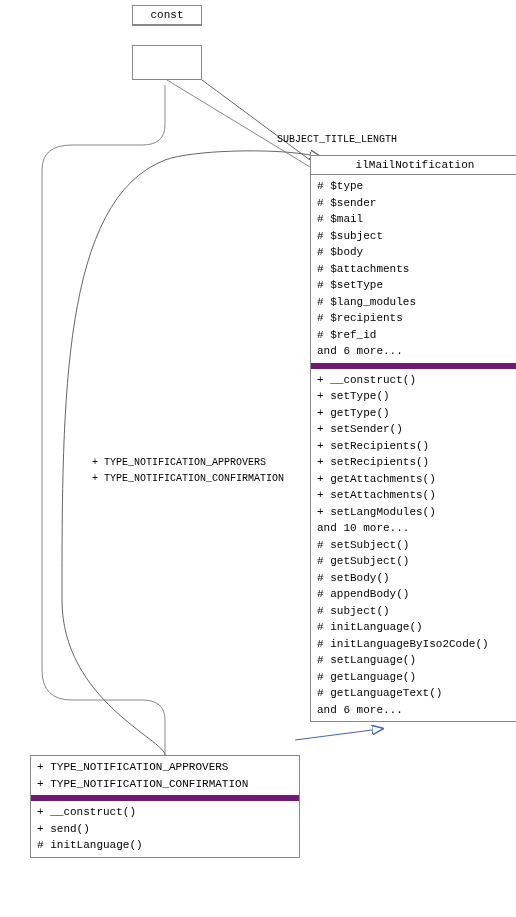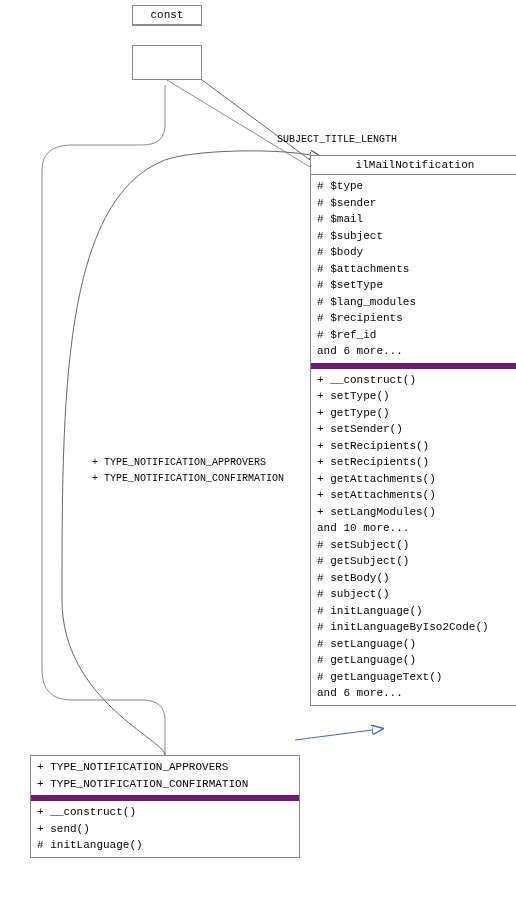--- a/index.html
+++ b/index.html
@@ -168,20 +168,21 @@
         <span class="line">+ setSender()</span>
         <span class="line">+ setRecipients()</span>
         <span class="line">+ setRecipients()</span>
         <span class="line">+ getAttachments()</span>
         <span class="line">+ setAttachments()</span>
         <span class="line">+ setLangModules()</span>
         <span class="line">and 10 more...</span>
         <span class="line"># setSubject()</span>
         <span class="line"># getSubject()</span>
         <span class="line"># setBody()</span>
+        <span class="line"># appendBody()</span>
         <span class="line"># subject()</span>
         <span class="line"># initLanguage()</span>
         <span class="line"># initLanguageByIso2Code()</span>
         <span class="line"># setLanguage()</span>
         <span class="line"># getLanguage()</span>
         <span class="line"># getLanguageText()</span>
         <span class="line">and 6 more...</span>
       </div>
   </div>
 

